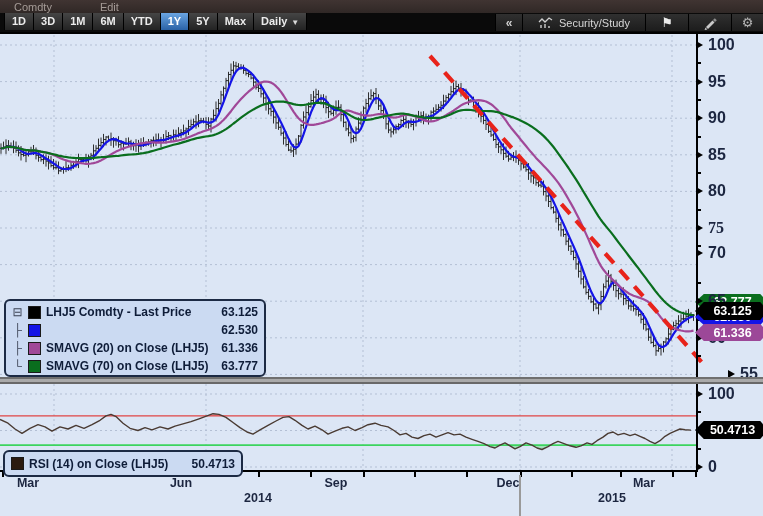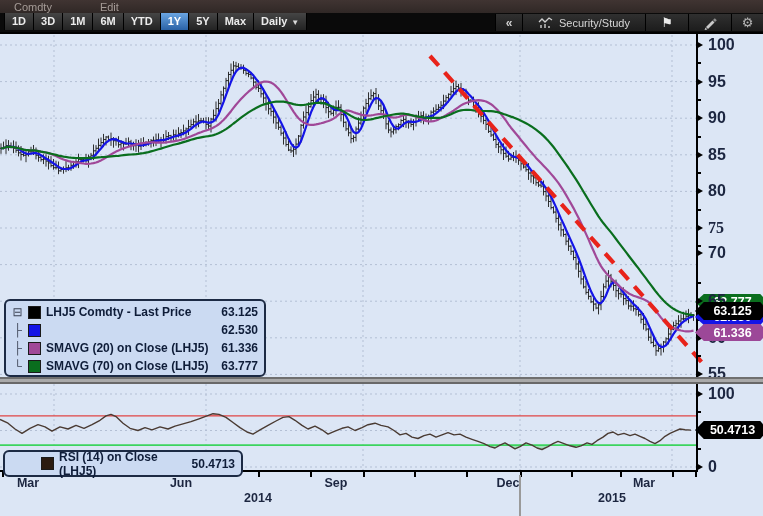--- a/index.html
+++ b/index.html
@@ -38,21 +38,21 @@
   .xyear{position:absolute;top:459px;width:44px;text-align:center;font-size:12.5px;font-weight:700;color:#1c2640;z-index:2;}
   .yearsep{position:absolute;left:519px;top:443px;width:2px;height:41px;background:#9a9a9a;z-index:2;}
   .badge{position:absolute;left:695px;width:68px;color:#fff;font-size:12.5px;font-weight:700;display:flex;align-items:center;justify-content:center;padding-left:7px;box-sizing:border-box;clip-path:polygon(0 50%,13% 0,96% 0,100% 18%,100% 82%,96% 100%,13% 100%);}
   .legend{position:absolute;background:#cbdaf2;border:2px solid #1c2a44;border-radius:6px;z-index:6;font-size:12px;font-weight:700;color:#0e1c38;box-sizing:border-box;}
   .lrow{display:flex;align-items:center;gap:5px;height:18px;padding:0 6px;}
   .lrow-rsi{height:23px;}
   .conn{width:11px;text-align:center;color:#3a4254;font-size:12px;font-weight:400;flex:none;}
   .sw{width:11px;height:11px;border:1px solid #1a1a1a;flex:none;}
   .lval{margin-left:auto;}
   .legend-main{left:4px;top:267px;width:262px;height:78px;padding-top:2px;}
-  .legend-rsi{left:3px;top:418px;width:240px;height:27px;z-index:7;padding-left:30px;}
+  .legend-rsi{left:3px;top:418px;width:240px;height:27px;z-index:7;}
 </style>
 </head>
 <body>
 
 <div class="screen">
 
   <div class="menubar">
     <span class="menu-actions">Comdty</span>
     <span class="menu-edit">Edit</span>
   </div>
@@ -150,21 +150,21 @@
         <div class="ylab" style="top: 151.4px;"><i></i>80</div>
         <div class="mtick" style="top: 176.7px;"></div>
         <div class="ylab" style="top: 188px; font-family: Liberation Serif, serif;"><i></i>75</div>
         <div class="mtick" style="top: 213.3px;"></div>
         <div class="ylab" style="top: 213px;"><i></i>70</div>
         <div class="mtick" style="top: 249.9px;"></div>
         <div class="ylab" style="top: 261.2px;"><i></i>65</div>
         <div class="mtick" style="top: 286.5px;"></div>
         <div class="ylab" style="top: 297.8px;"><i></i>60</div>
         <div class="mtick" style="top: 323.1px;"></div>
-        <div class="ylab" style="top: 334.4px;"><i></i>55</div>
+        <div class="ylab" style="top: 334.4px; padding-left: 32px;"><i></i>55</div>
       </div>
     <div id="rsi-axis">
         <div class="ylab" style="top: 354px;"><i></i>100</div>
         <div class="ylab" style="top: 427px;"><i></i>0</div>
         <div class="mtick" style="top: 379.25px;"></div>
         <div class="mtick" style="top: 397.5px;"></div>
         <div class="mtick" style="top: 415.75px;"></div>
       </div>
 
     <div class="divider"></div>

